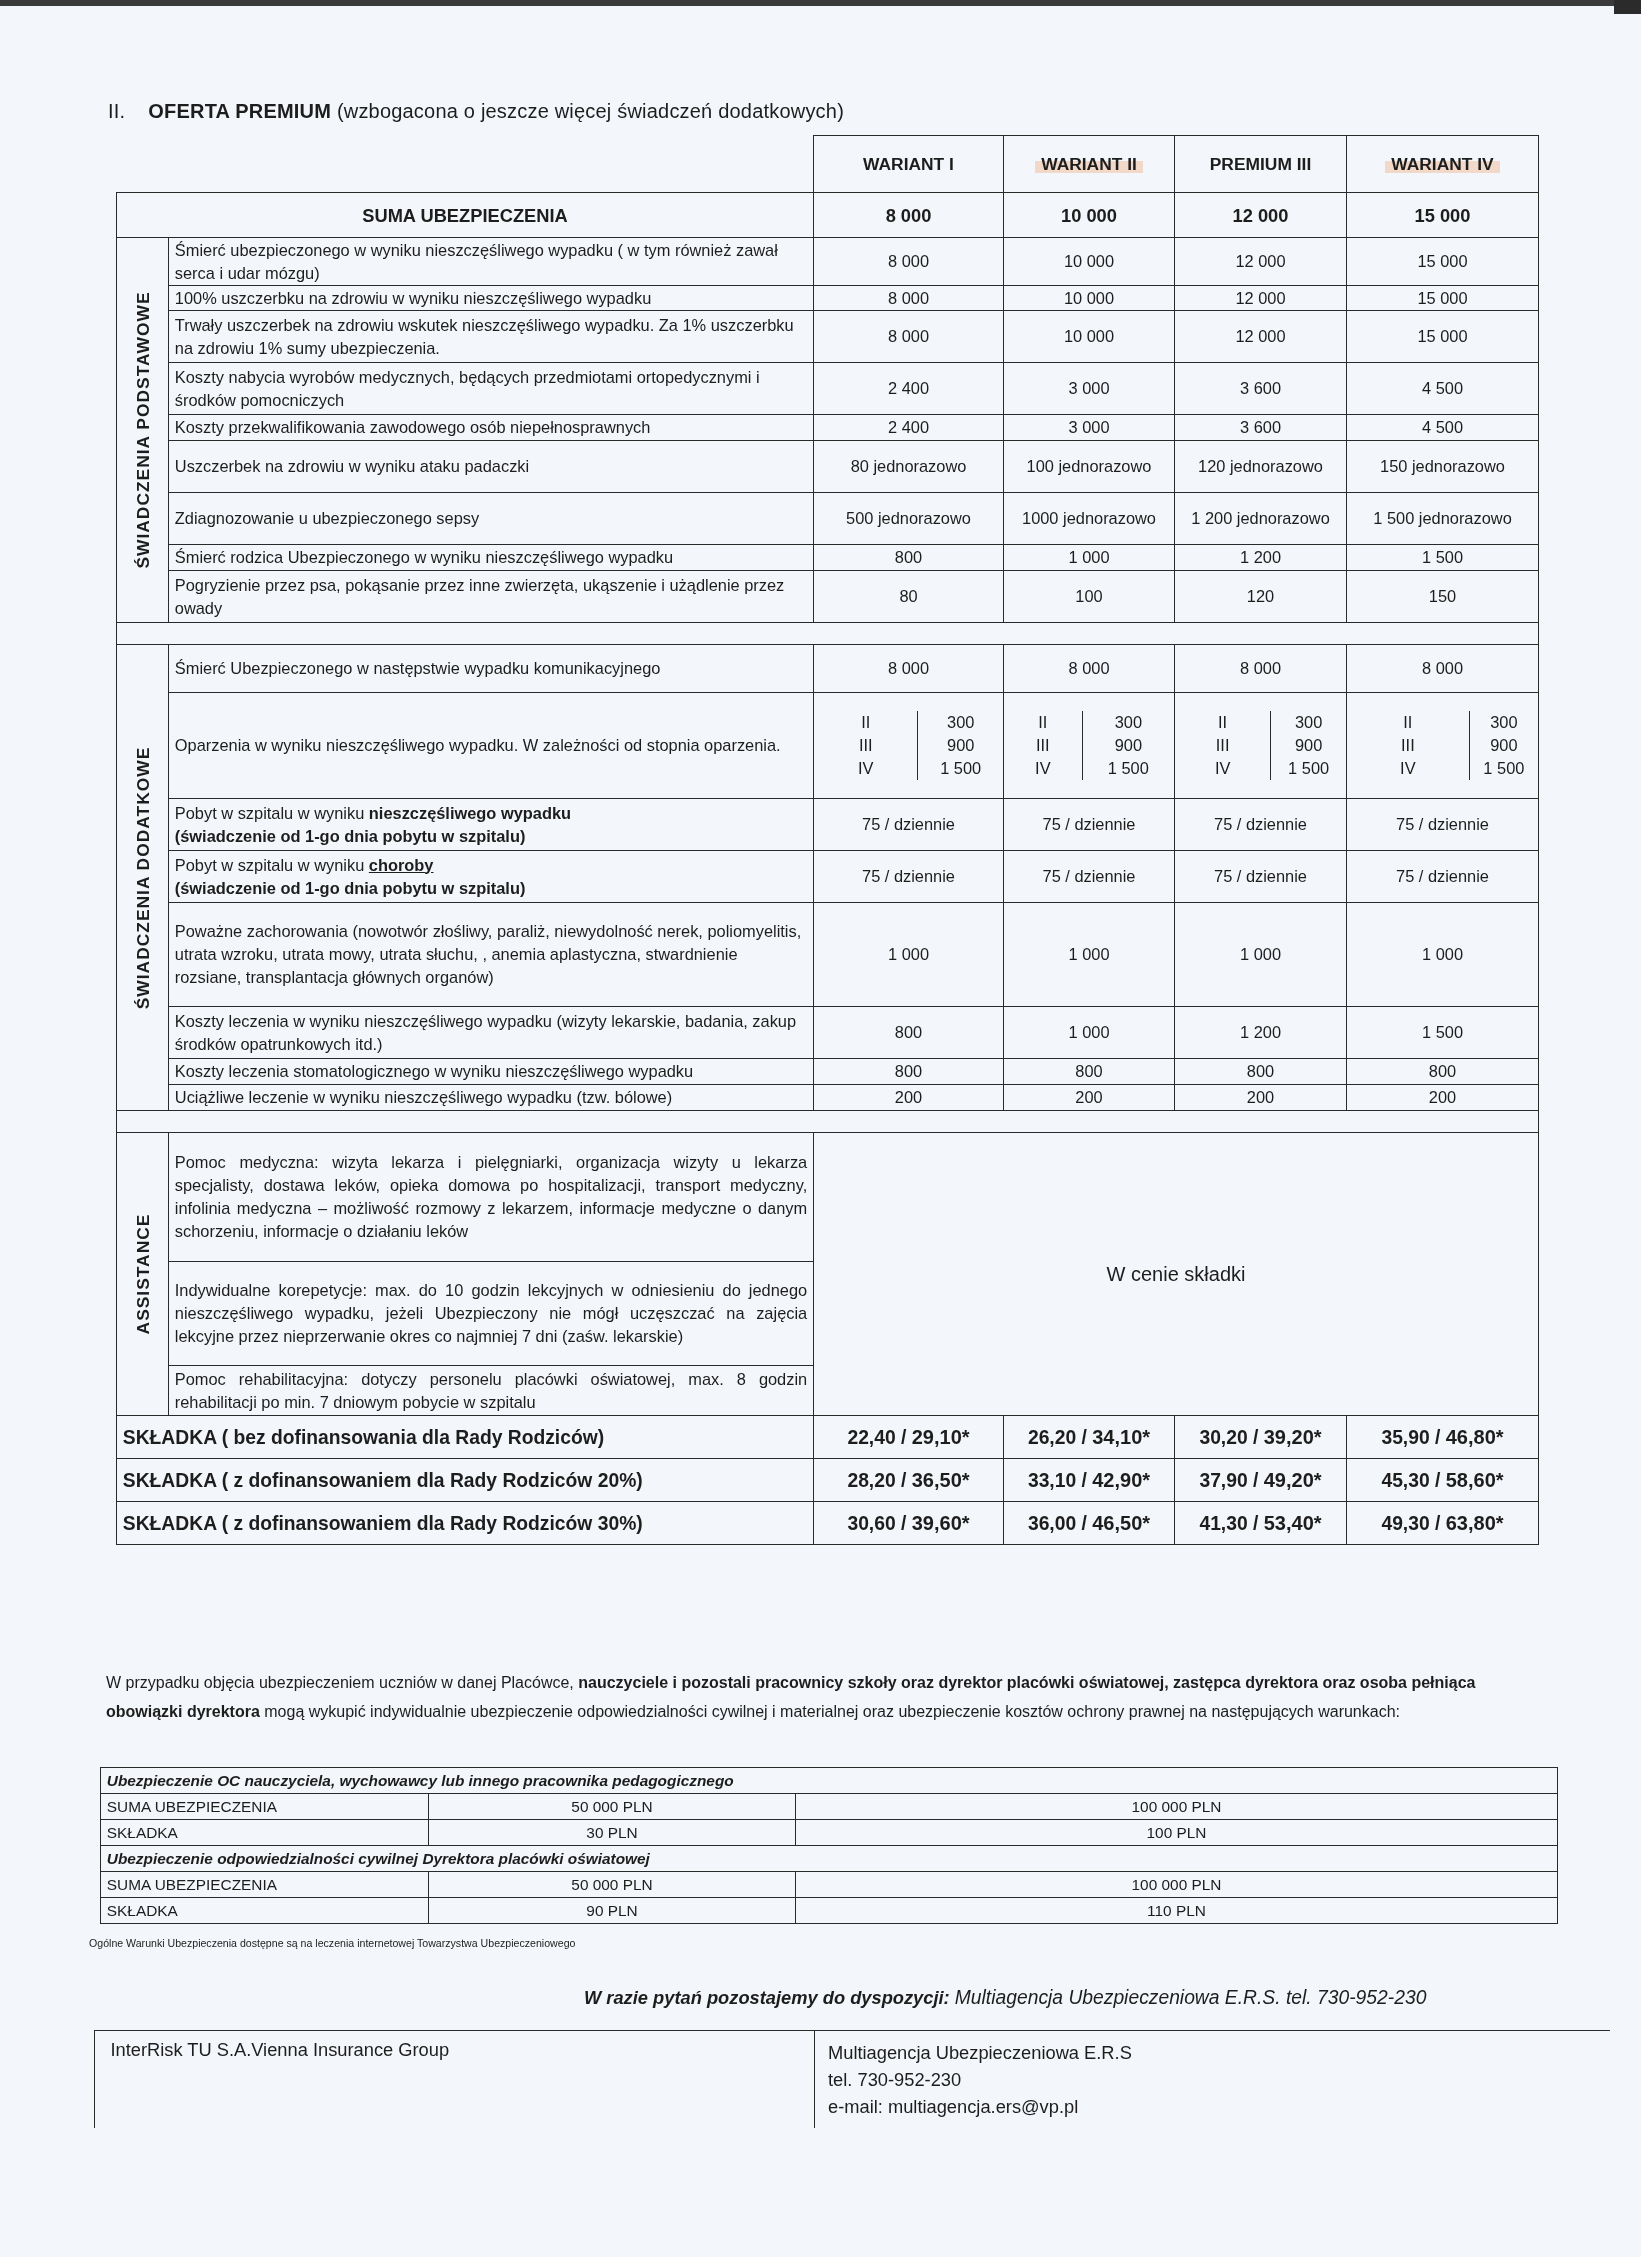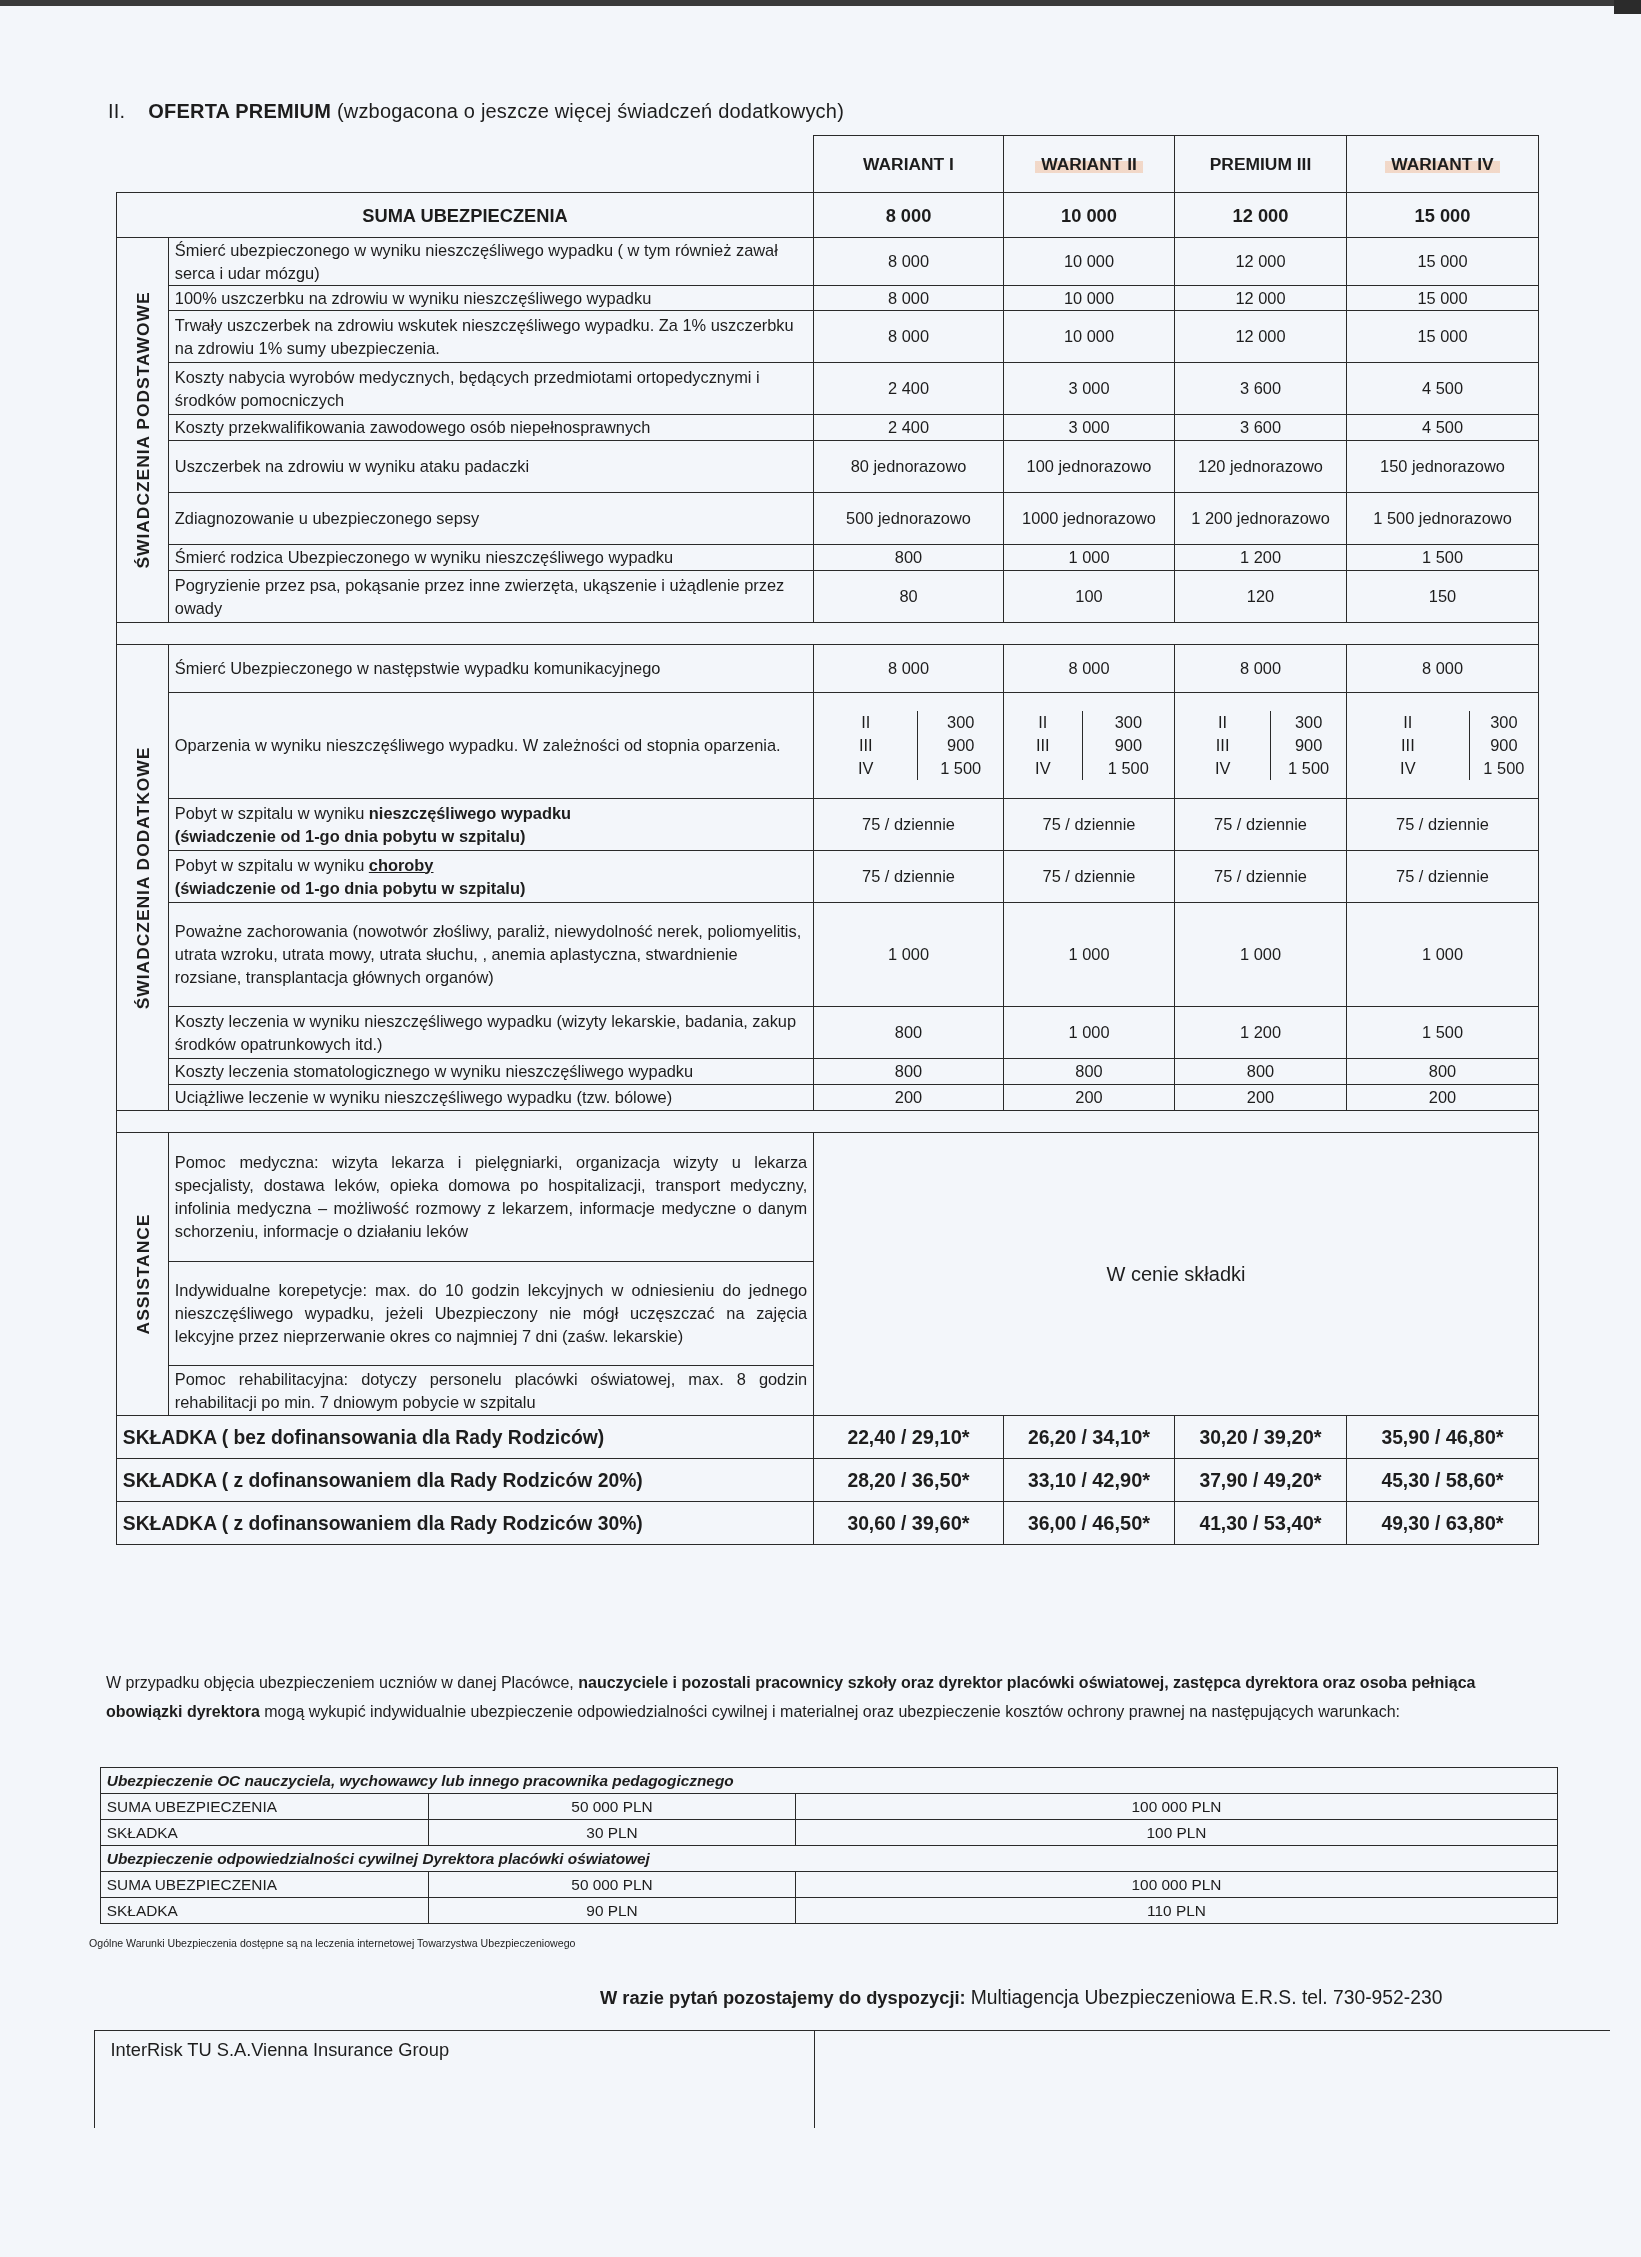--- a/index.html
+++ b/index.html
@@ -39,21 +39,21 @@
   .skl td { font-weight:bold; font-size:19.3px; height:42px; }
   .skl td.num { font-size:19.3px; }
   .skl small { font-size:20px; }
 
   .para { left:106px; top:1668px; width:1429px; font-size:16px; line-height:29px; }
   .oc { position:absolute; left:100px; top:1767px; width:1458px; table-layout:fixed; }
   .oc td { border:1.4px solid #2a2a2a; font-size:15.4px; height:25px; padding:0 5.8px; }
   .oc td.c { text-align:center; }
   .oc td.h { font-weight:bold;font-style:italic; }
   .ogolne { left:89px; top:1937px; font-size:10.6px; }
-  .pytan { left:600px; top:1987px; font-size:18.3px; font-weight:bold; }
+  .pytan { left:584px; top:1987px; font-size:18.3px; font-weight:bold;font-style:italic; }
   .foot { position:absolute; left:94px; top:2030px; width:1468px; height:97px; border-top:1.9px solid #2a2a2a;padding-left:48px; }
   .foot .l { position:absolute; left:0; top:0; width:719px; height:100%; border-left:1.4px solid #2a2a2a; border-right:1.4px solid #2a2a2a; }
   .foot .l span { position:absolute; left:15.4px; top:7.7px; font-size:18.3px; }
   .foot .r { position:absolute; left:734px; top:7.7px; font-size:18.3px; line-height:27px; }
 </style>
 </head>
 <body>
 
 <div class="topbar"></div>
 <div class="rightbar"></div>
@@ -339,14 +339,19 @@
 <div class="abs ogolne">Ogólne Warunki Ubezpieczenia dostępne są na leczenia internetowej Towarzystwa Ubezpieczeniowego</div>
 
 <div class="abs pytan">
   <span>W razie pytań pozostajemy do dyspozycji: </span><span style="font-weight:normal;font-size:19.3px">Multiagencja Ubezpieczeniowa E.R.S. tel. 730-952-230</span>
 </div>
 
 <div class="foot">
   <div class="l">
     <span>InterRisk TU S.A.Vienna Insurance Group</span>
   </div>
+  <div class="r">
+    <div>Multiagencja  Ubezpieczeniowa E.R.S</div>
+    <div>tel. 730-952-230</div>
+    <div>e-mail: multiagencja.ers@vp.pl</div>
+  </div>
 </div>
 
 
 </body></html>

